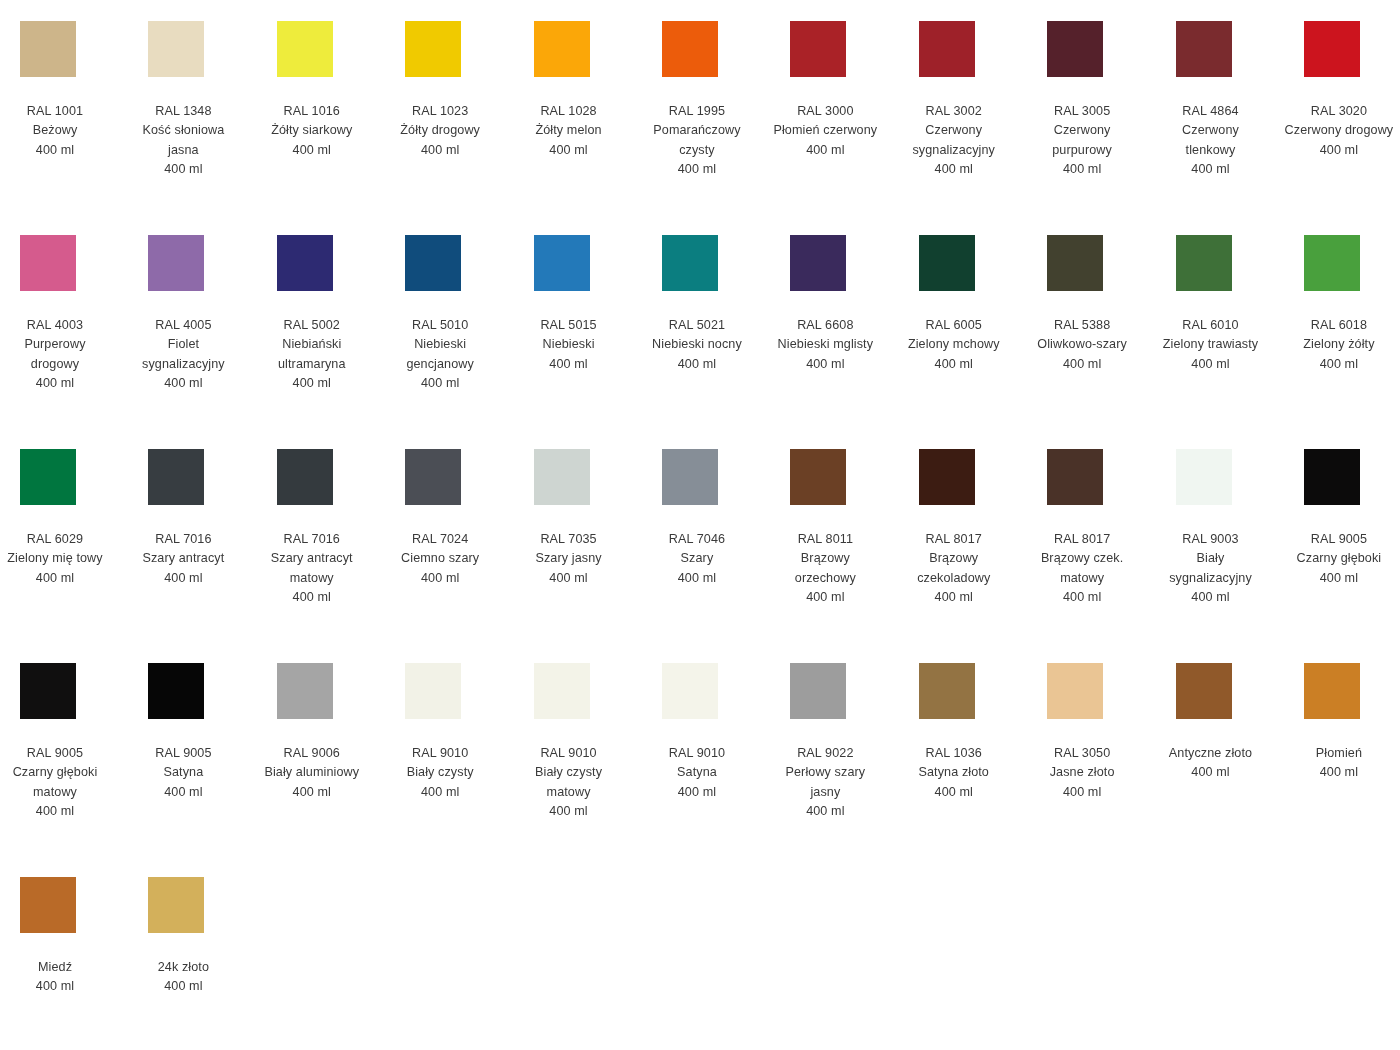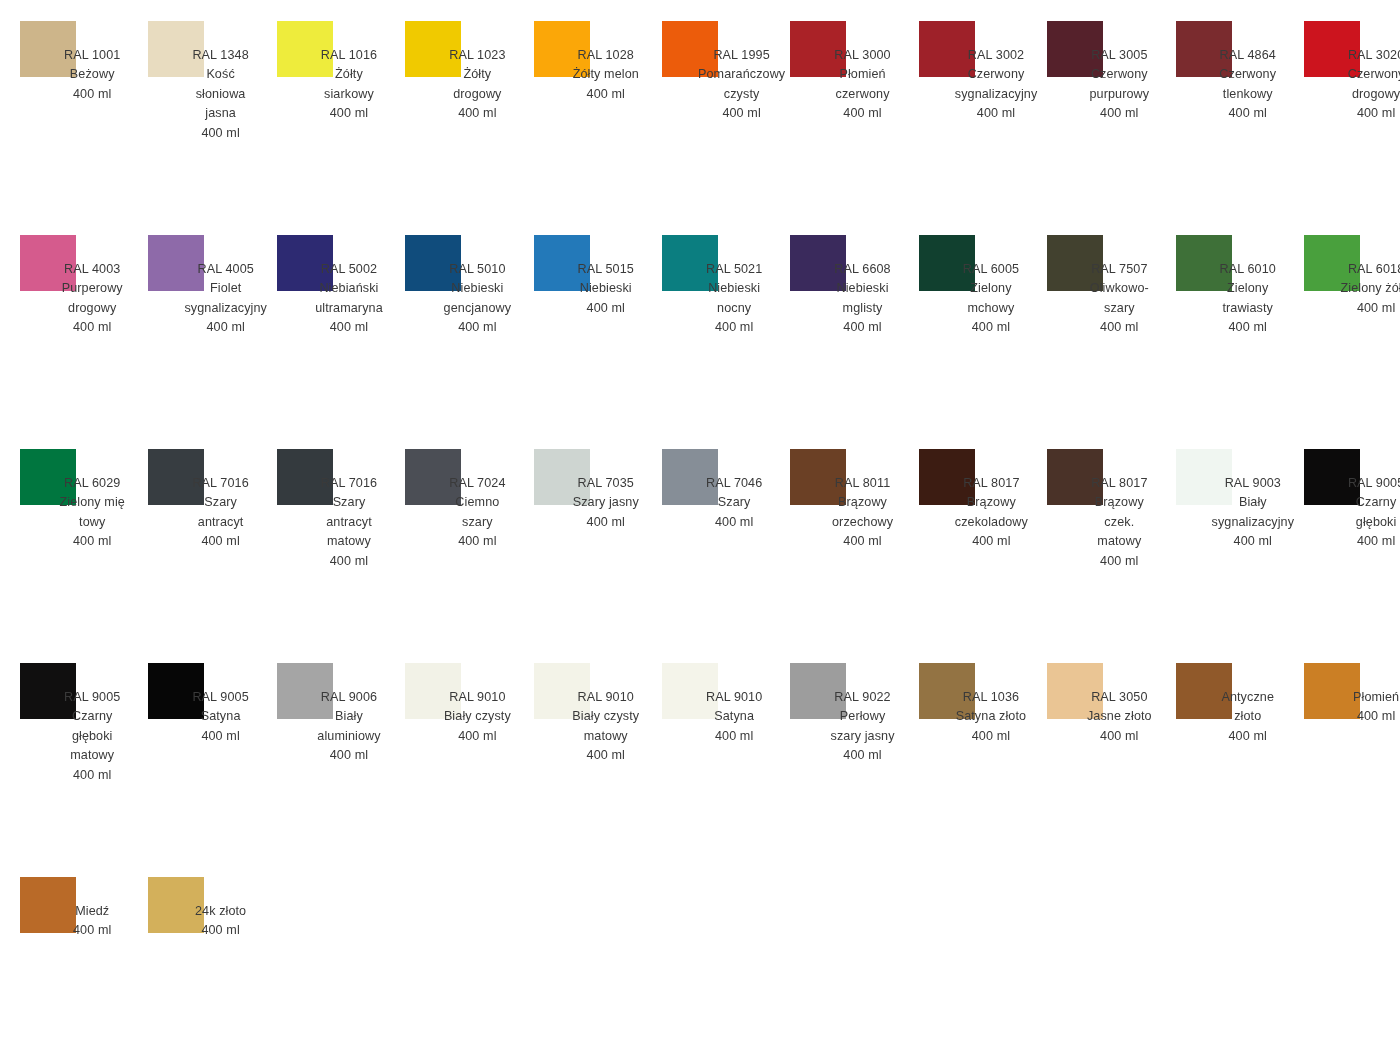--- a/index.html
+++ b/index.html
@@ -21,21 +21,21 @@
     display: grid;
     grid-template-columns: repeat(11, 128.4px);
     grid-auto-rows: 214px;
     padding: 21px 0 0 0;
     margin: 0;
     width: 1412px;
   }
 
   .swatch-card {
     display: flex;
-    flex-direction: row;
+    flex-direction: column;
     align-items: flex-start;
     padding-left: 20px;
     width: 128.4px;
   }
 
   .swatch-chip {
     width: 56px;
     height: 56px;
     flex: 0 0 56px;
     display: block;
@@ -216,21 +216,21 @@
       <span class="swatch-chip" style="background-color: rgb(17, 64, 47);"></span>
       <div class="swatch-caption">
         <span class="swatch-code">RAL 6005</span>
         <span class="swatch-name">Zielony mchowy</span>
         <span class="swatch-volume">400 ml</span>
       </div>
     </div>
     <div class="swatch-card">
       <span class="swatch-chip" style="background-color: rgb(66, 65, 47);"></span>
       <div class="swatch-caption">
-        <span class="swatch-code">RAL 7507</span>
+        <span class="swatch-code">RAL 5388</span>
         <span class="swatch-name">Oliwkowo-szary</span>
         <span class="swatch-volume">400 ml</span>
       </div>
     </div>
     <div class="swatch-card">
       <span class="swatch-chip" style="background-color: rgb(62, 112, 56);"></span>
       <div class="swatch-caption">
         <span class="swatch-code">RAL 6010</span>
         <span class="swatch-name">Zielony trawiasty</span>
         <span class="swatch-volume">400 ml</span>

